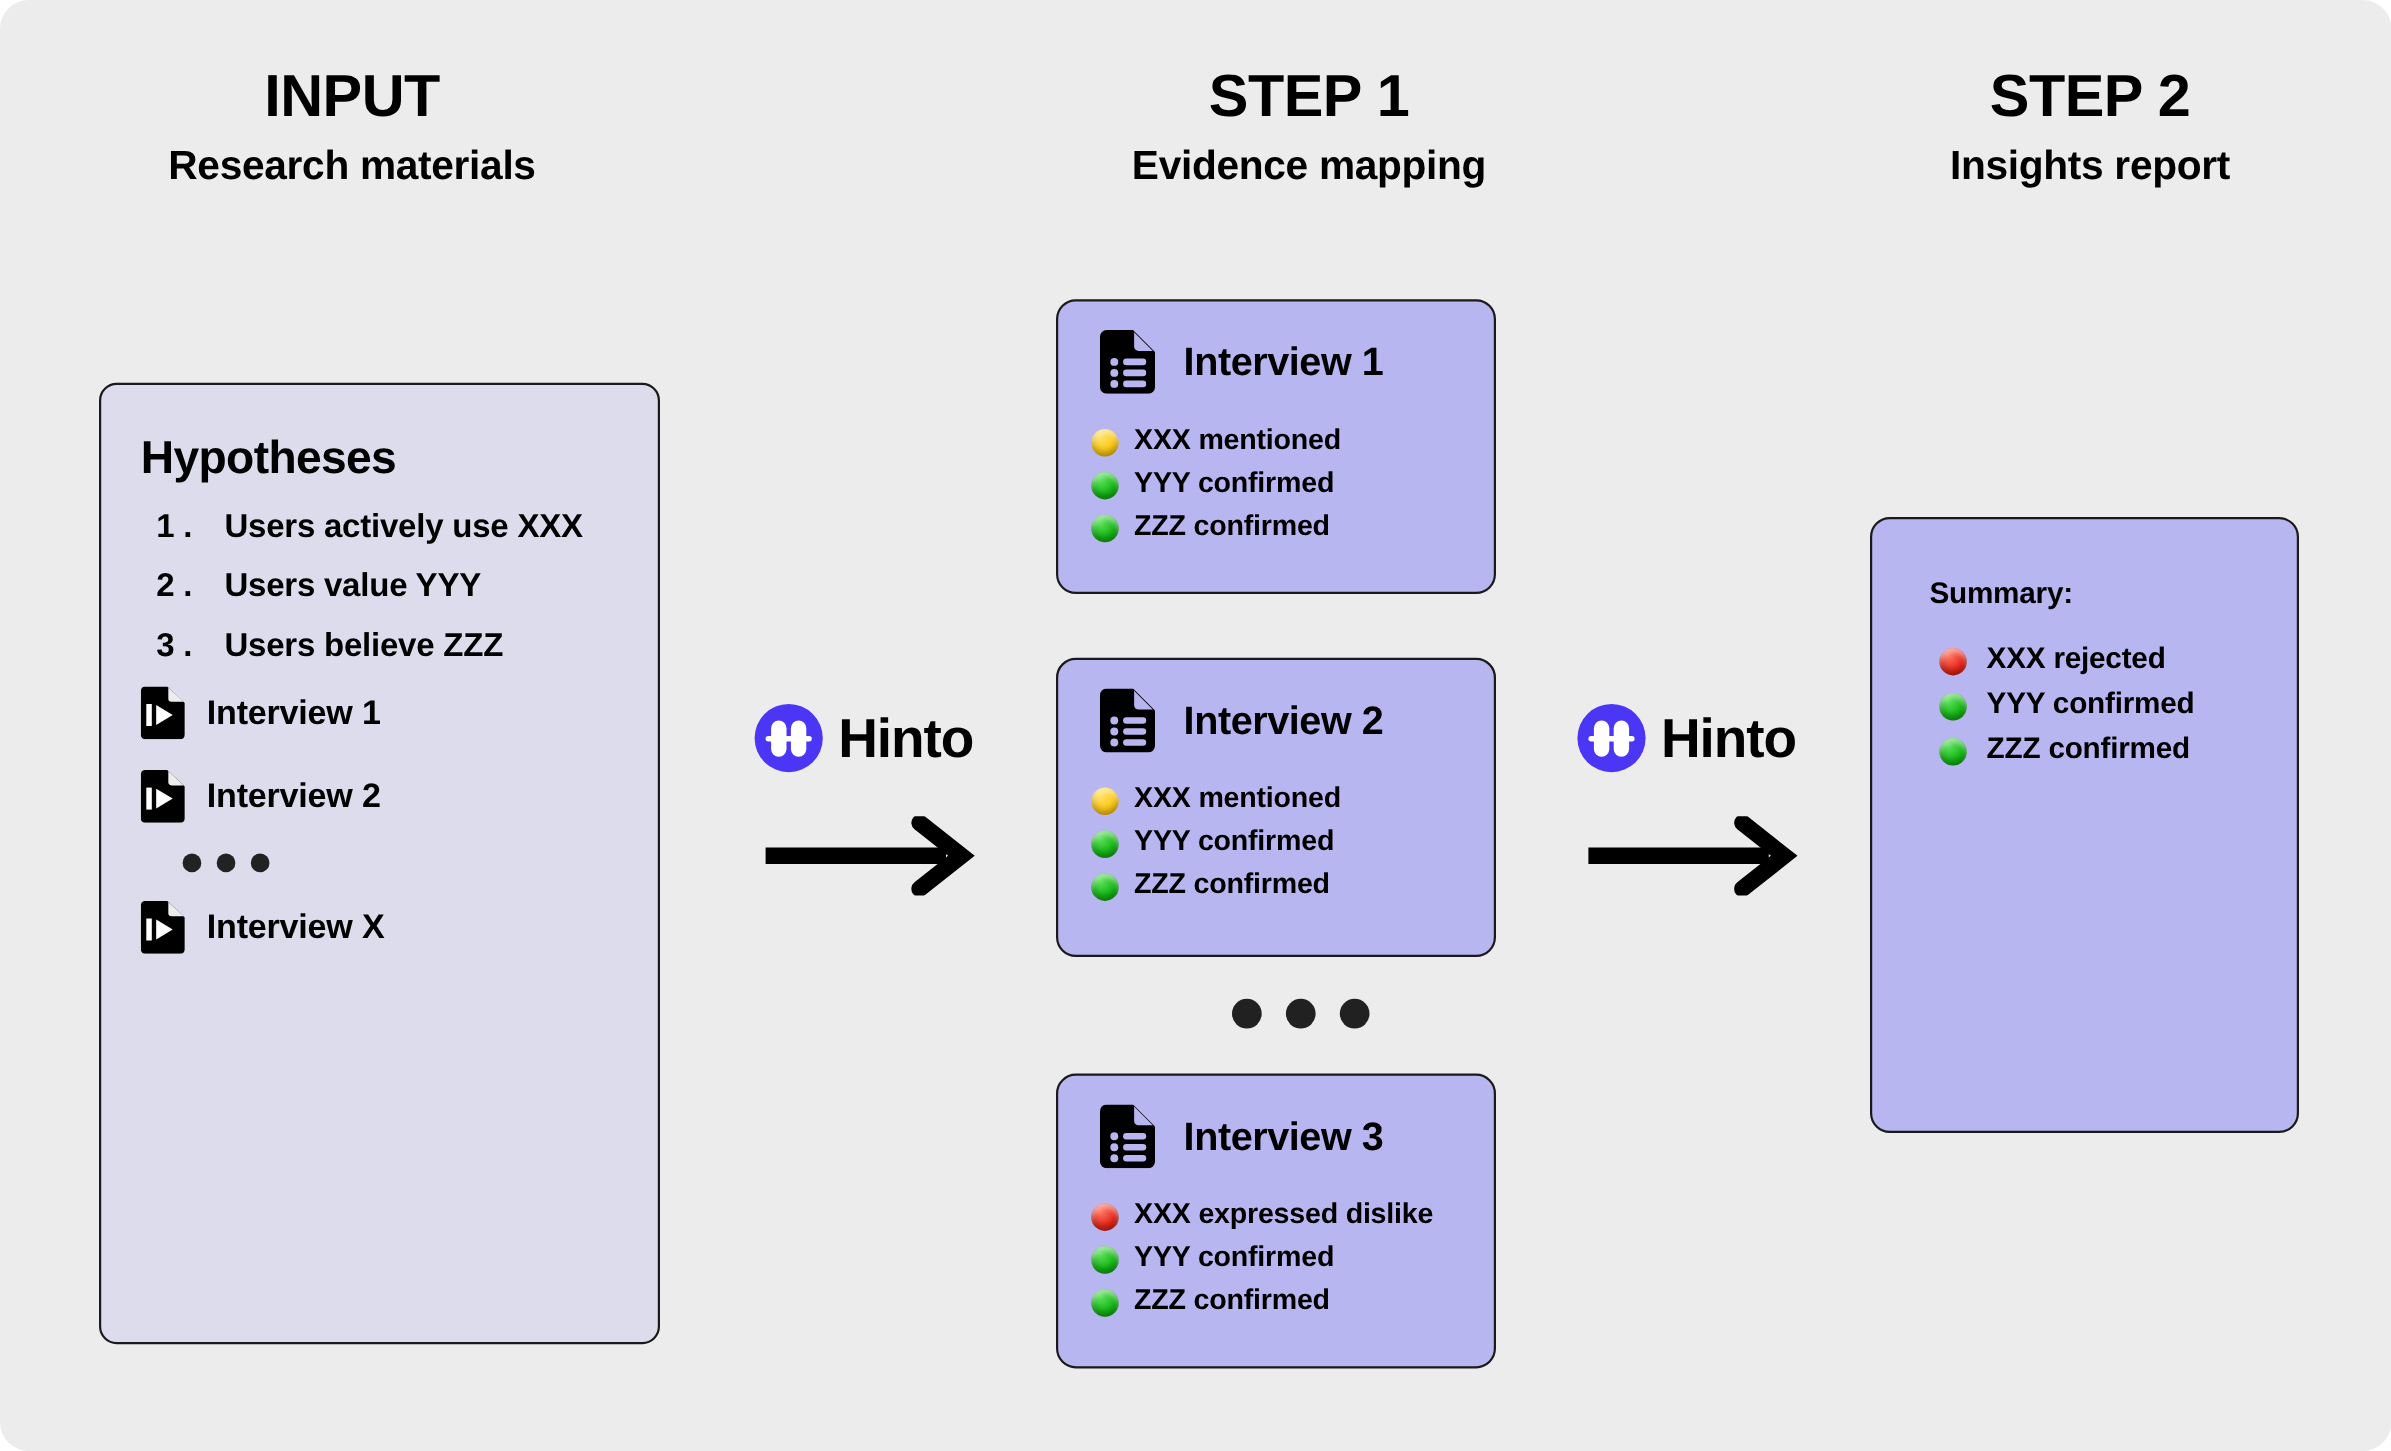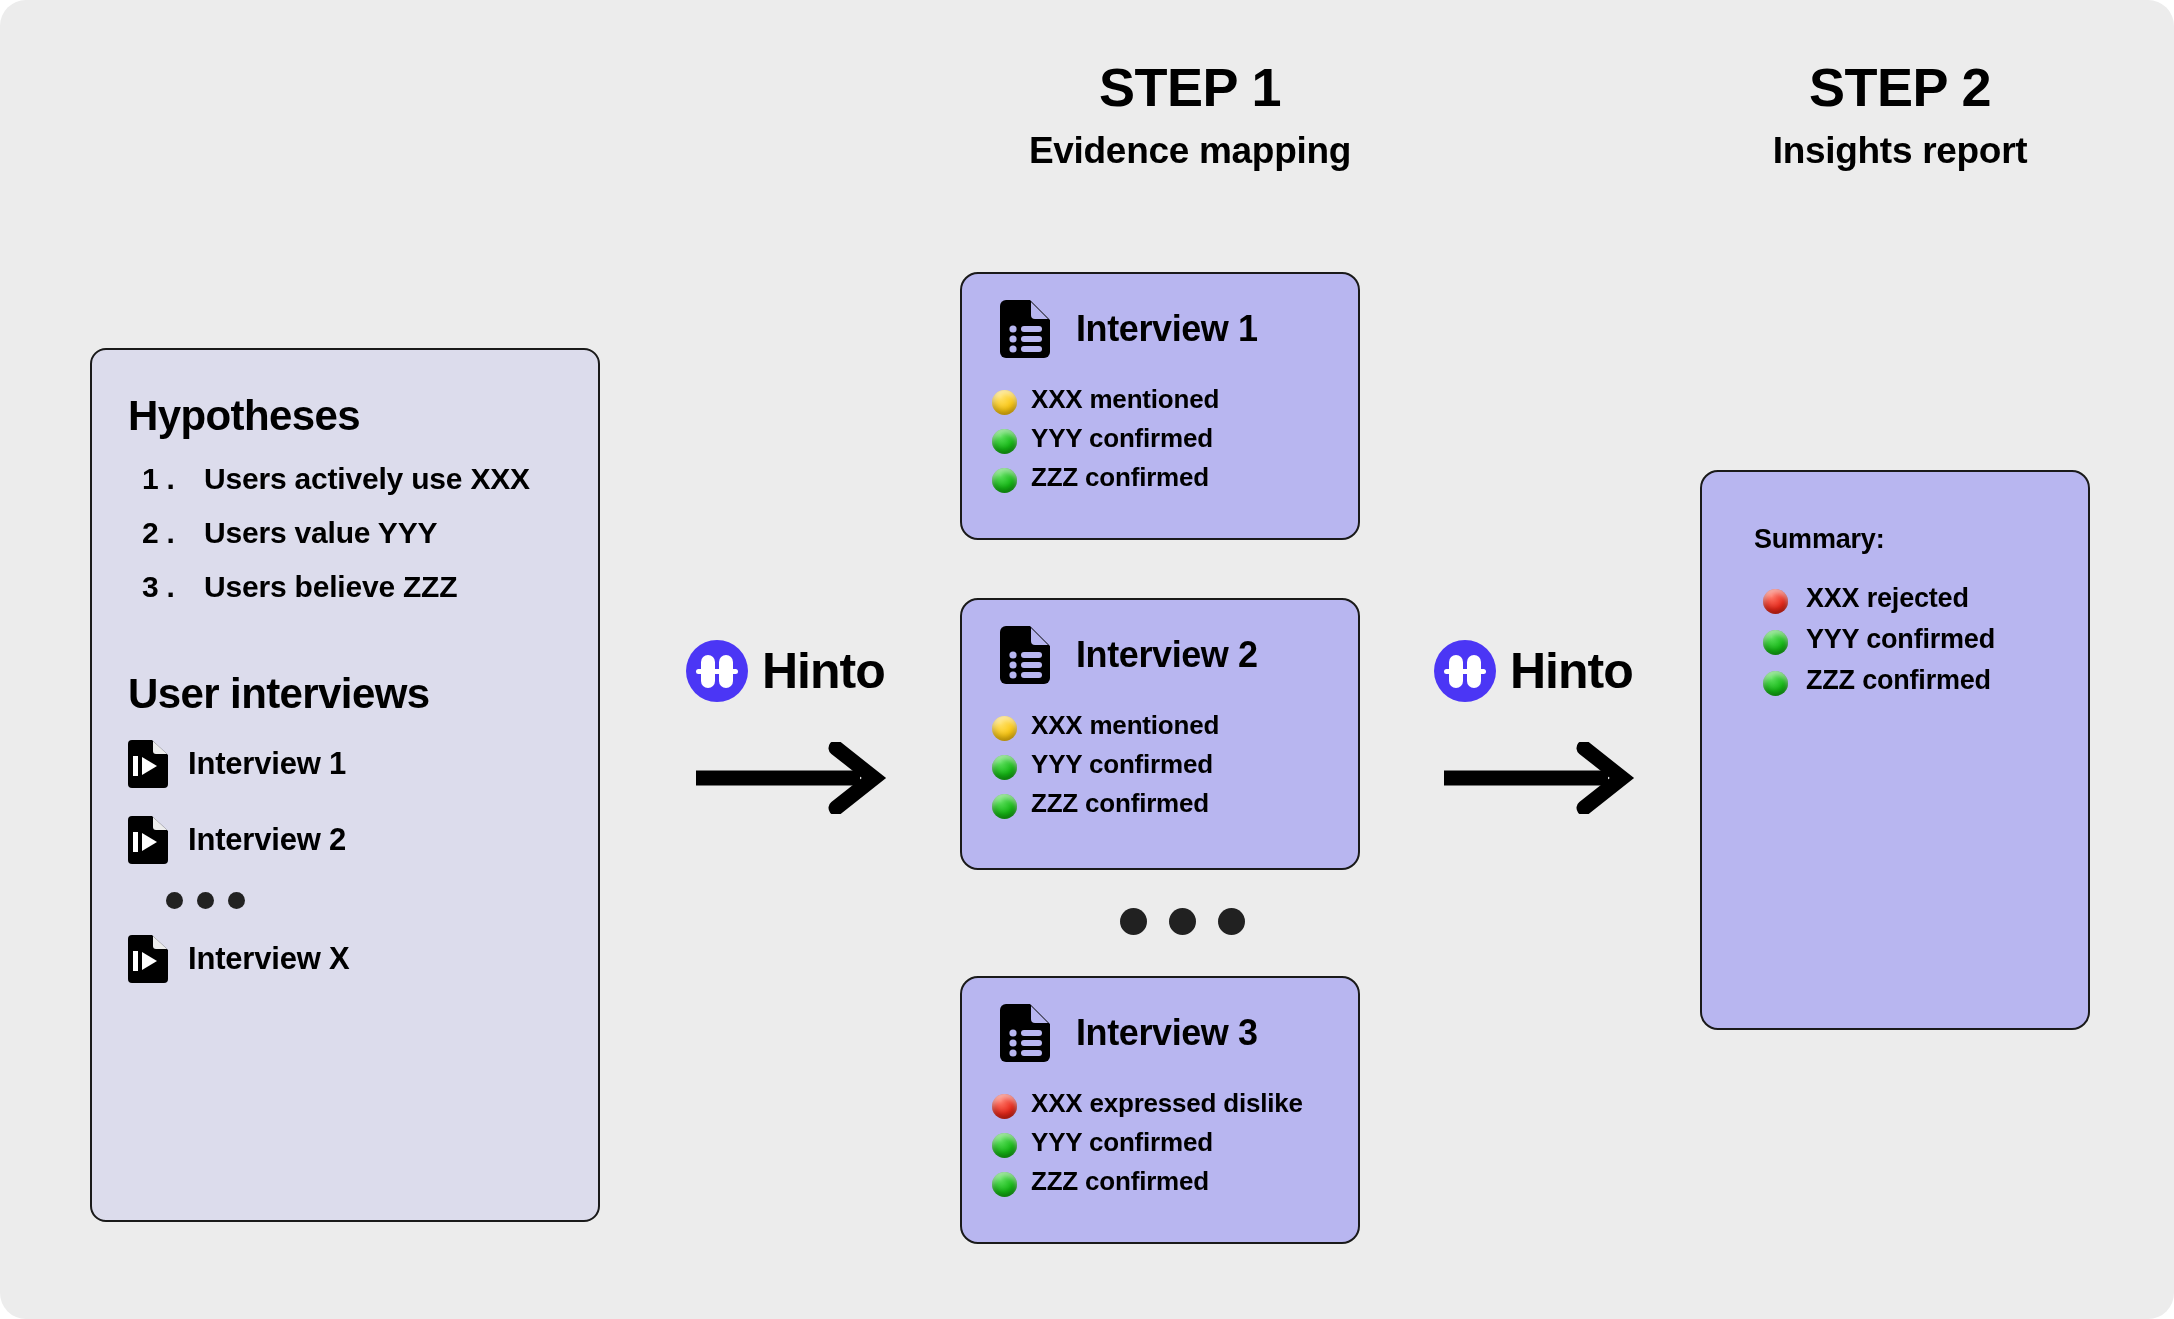--- a/index.html
+++ b/index.html
@@ -231,20 +231,24 @@
   }
   .arrow-wrap { margin-top: 40px; margin-left: 4px; }
 
   .doc-icon { flex: 0 0 auto; display: block; }
 </style>
 </head>
 <body>
 
 <div class="canvas">
 
+  <div class="col-head" id="head-input">
+    <span class="title">INPUT</span>
+    <span class="sub">Research materials</span>
+  </div>
 
   <div class="col-head" id="head-step1">
     <span class="title">STEP 1</span>
     <span class="sub">Evidence mapping</span>
   </div>
 
   <div class="col-head" id="head-step2">
     <span class="title">STEP 2</span>
     <span class="sub">Insights report</span>
   </div>
@@ -261,21 +265,20 @@
       <li class="hyp-item">
         <span class="hyp-num">2 .</span>
         <span>Users value YYY</span>
       </li>
       <li class="hyp-item">
         <span class="hyp-num">3 .</span>
         <span>Users believe ZZZ</span>
       </li>
     </ul>
 
-    <div class="section-title second">User interviews</div>
 
     <div class="iv-row">
       <svg class="doc-icon" width="40" height="48" viewBox="0 0 40 48">
         <path d="M4 0 H24 L40 15 V44 A4 4 0 0 1 36 48 H4 A4 4 0 0 1 0 44 V4 A4 4 0 0 1 4 0 Z" fill="#000"></path>
         <path d="M25 1 L39 14 H28 A3 3 0 0 1 25 11 Z" fill="#ececec"></path>
         <path d="M14 17 L29 26 L14 35 Z" fill="#ffffff"></path>
         <rect x="5" y="16" width="5" height="20" fill="#ffffff"></rect>
       </svg>
       <span class="iv-label">Interview 1</span>
     </div>

